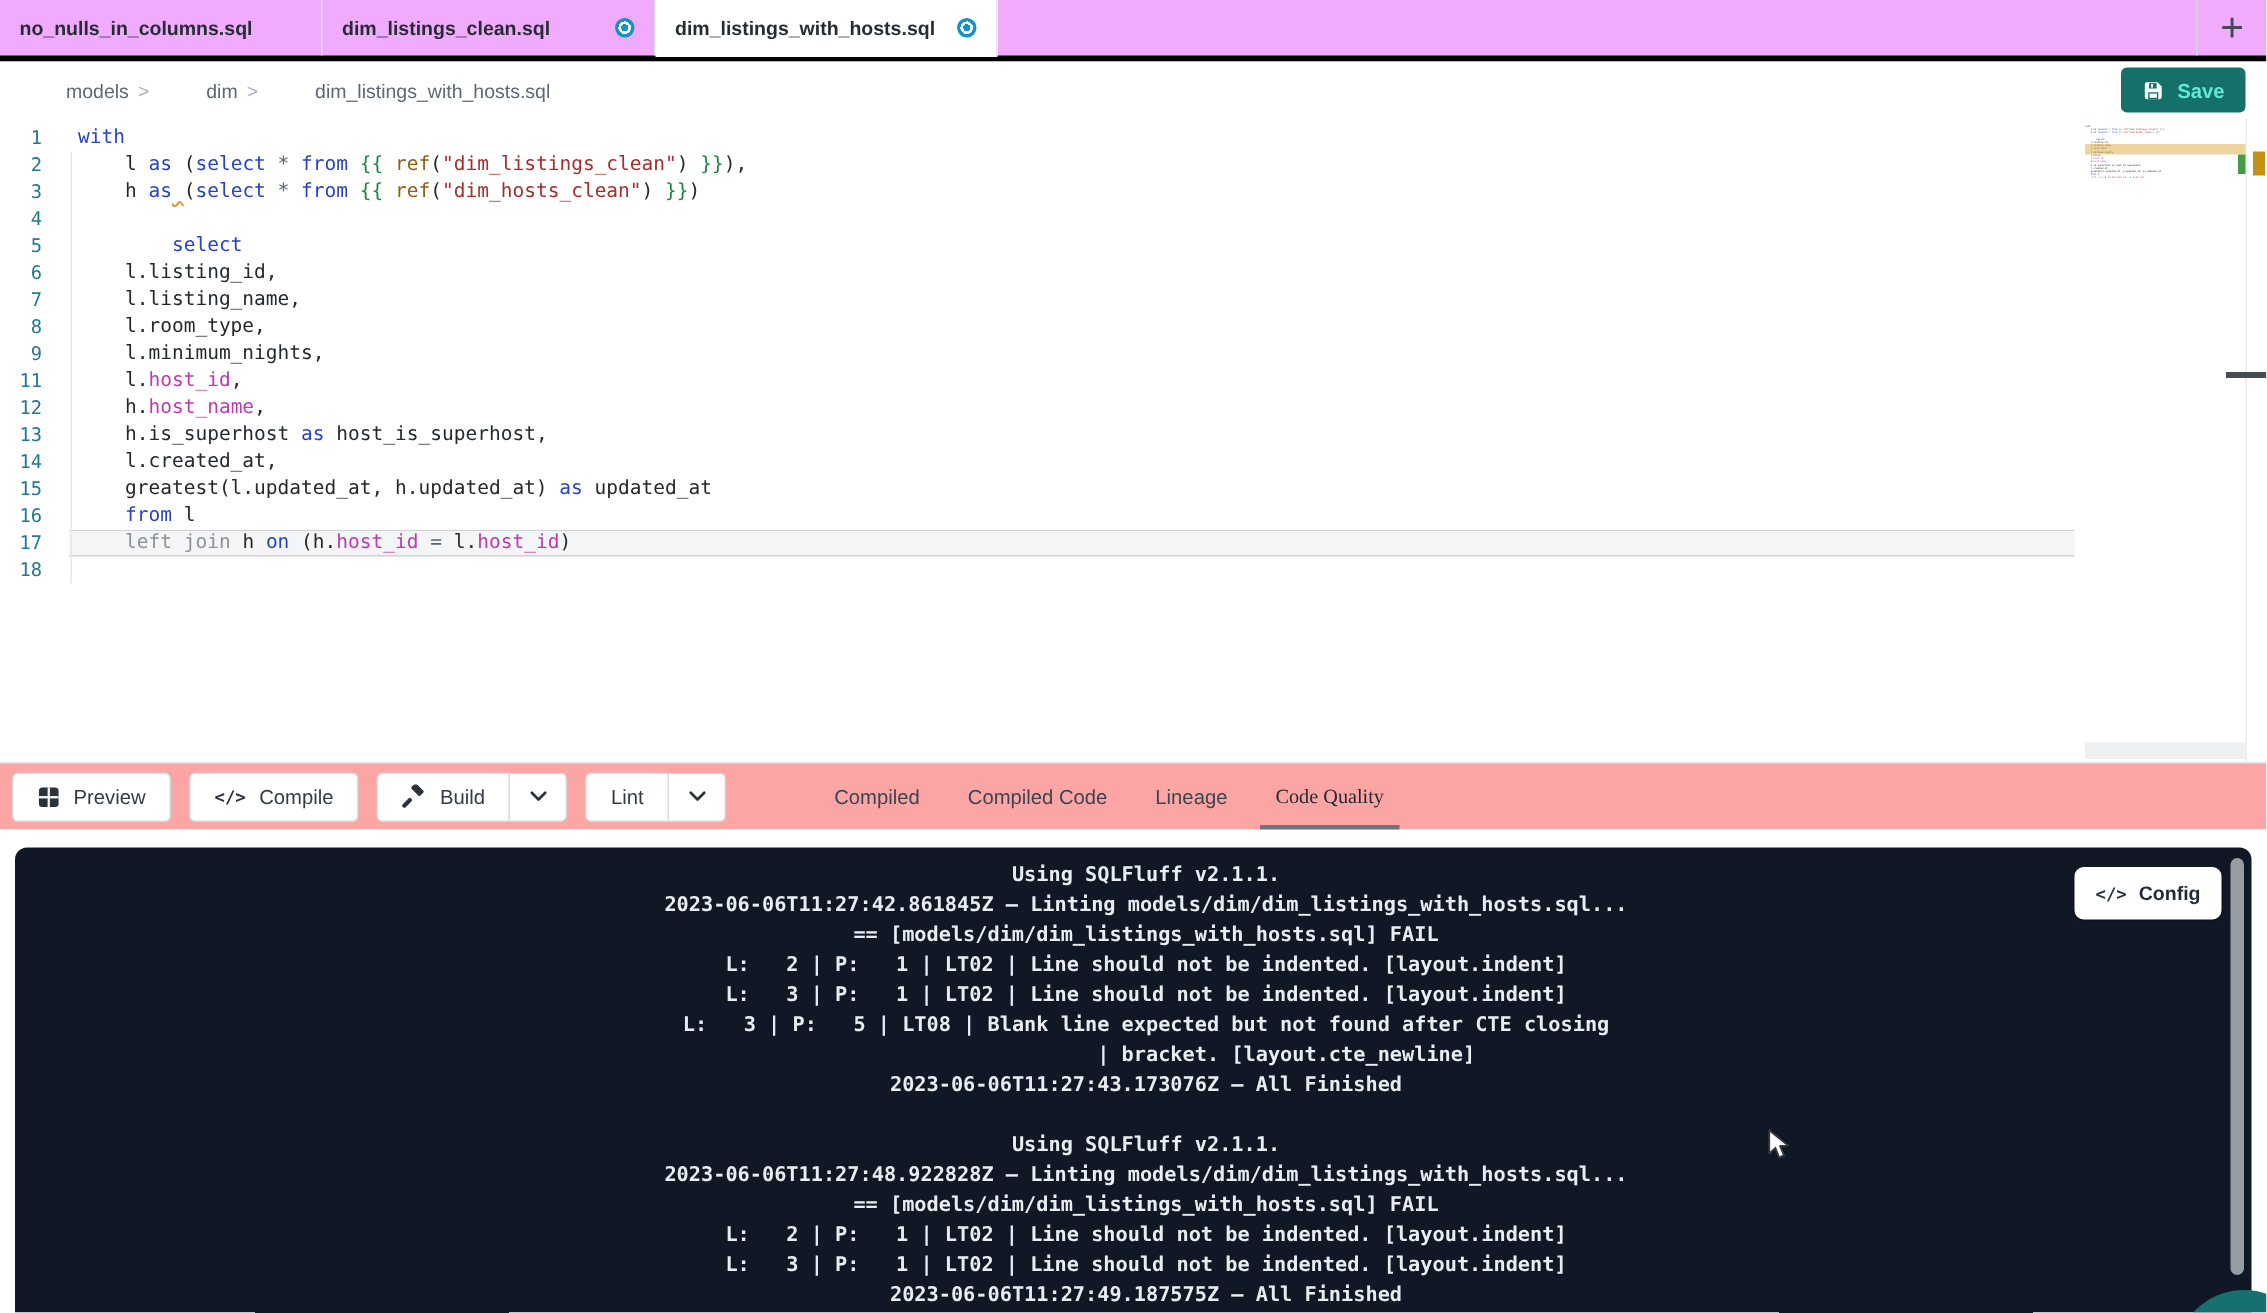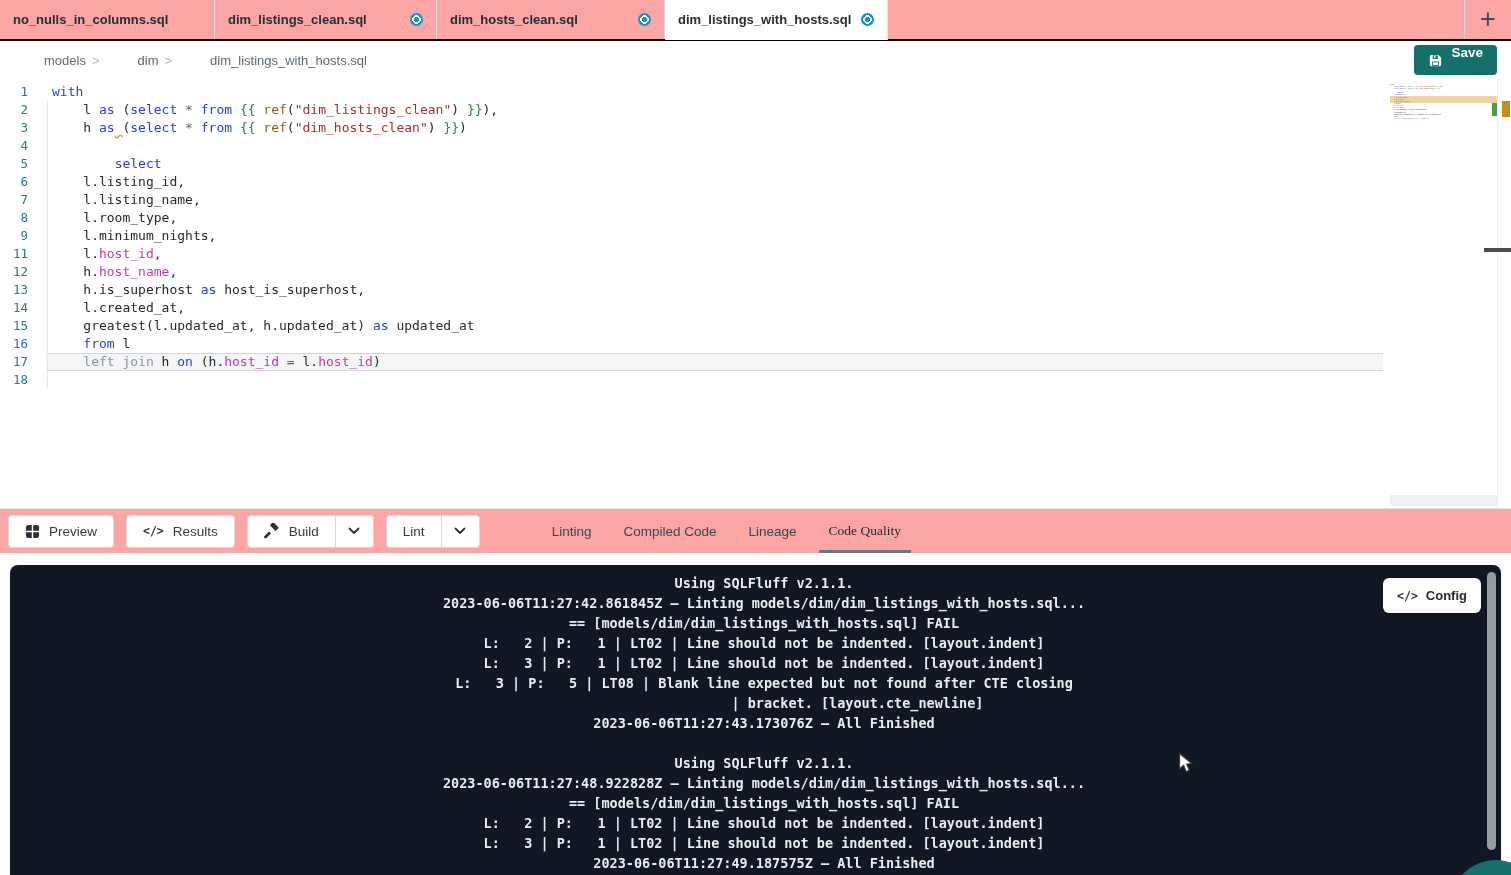--- a/index.html
+++ b/index.html
@@ -1,38 +1,38 @@
 <!DOCTYPE html>
 <html><head>
 <meta charset="utf-8">
 <style>
   * { box-sizing: border-box; margin: 0; padding: 0; }
   body { font-family: "Liberation Sans", sans-serif; background:#fff; }
   .app { position:relative; width:1511px; height:875px; background:#fff; overflow:hidden; }
 
   
-  .tabbar { height:41px; display:flex; background:#fca5a5; border-bottom:2px solid #000000; }
+  .tabbar { height:41px; display:flex; background:#f0abfc; border-bottom:4px solid #000000; }
   .tab { display:flex; align-items:center; justify-content:space-between; padding:0 13px;
          border-right:1px solid #d9dcdf; font-size:13px; font-weight:700; color:#262c33; cursor:pointer; }
   .tab:nth-child(1){width:215px} .tab:nth-child(2){width:222px}
   .tab:nth-child(3){width:228px} .tab:nth-child(4){width:223px}
   .tab.active { background:#fff; border-right-color:#e5e7e9; box-shadow:0 1px 0 0 #ffffff; }
   .tab-label { white-space:nowrap; overflow:hidden; }
   .dot { width:13px; height:13px; flex:none; border-radius:50%; margin-left:8px;
          background: radial-gradient(circle, #1392cb 0 2.4px, #ffffff 2.4px 4.2px, #1392cb 4.2px 7px); }
   .tab-spacer { flex:1; }
   .newtab { width:47px; display:flex; align-items:center; justify-content:center;
             border-left:1px solid #d2d5d8; color:#434a53; font-size:27px; font-weight:500; cursor:pointer; }
 
   
   .crumbbar { height:38px; background:#fff; display:flex; align-items:center; padding:0 14px 0 12px; }
   .crumb { font-size:13px; color:#5d6873;margin-left:32px; }
   .crumb-sep { color:#a9b1ba; margin:0 6px; font-size:13px; }
-  .save { margin-left:auto; height:30px; background:#15706a; color:#ffffff; border:none; border-radius:4px;
-          display:flex; gap:8px; padding:0 14px; font-size:13.5px; font-weight:700;
+  .save { margin-left:auto; height:30px; background:#15706a; color:#5eead4; border:none; border-radius:4px;
+          display:flex; gap:8px; align-items:center; padding:0 14px; font-size:13.5px; font-weight:700;
           font-family:"Liberation Sans",sans-serif; cursor:pointer; }
 
   
   .editor { position:relative; height:429px; background:#fff; padding-top:4px; }
   .lines { width:1383px; }
   .code-row { display:flex; height:18px; line-height:18px;
               font-family:"DejaVu Sans Mono", monospace; font-size:13px; }
   .ln { width:28px; text-align:right; color:#237893; flex:none; font-size:12.5px; }
   .code { flex:1; white-space:pre; margin-left:18px; padding-left:6px; color:#24292e; }
   .code-row.cur .code { background:#f4f5f6; box-shadow: inset 0 1px 0 #d0d3d7, inset 0 -1px 0 #d0d3d7; }
@@ -88,24 +88,20 @@
 <div class="app">
 
   <div class="tabbar">
     <div class="tab">
         <span class="tab-label">no_nulls_in_columns.sql</span>
       </div>
       <div class="tab">
         <span class="tab-label">dim_listings_clean.sql</span>
         <span class="dot"></span>
       </div>
-      <div class="tab">
-        <span class="tab-label">dim_hosts_clean.sql</span>
-        <span class="dot"></span>
-      </div>
       <div class="tab active">
         <span class="tab-label">dim_listings_with_hosts.sql</span>
         <span class="dot"></span>
       </div>
       <div class="tab-spacer"></div>
     <div class="newtab">
       <span>+</span>
     </div>
   </div>
 
@@ -276,21 +272,21 @@
           <rect x="1" y="1" width="14" height="14" rx="2.5" fill="#2b323a"></rect>
           <rect x="7.2" y="1" width="1.6" height="14" fill="#ffffff"></rect>
           <rect x="1" y="7.2" width="14" height="1.6" fill="#ffffff"></rect>
         </svg>
       </span>
       <span>Preview</span>
     </button>
 
     <button class="btn">
       <span class="codeicn">&lt;/&gt;</span>
-      <span>Results</span>
+      <span>Compile</span>
     </button>
 
     <div class="splitgroup">
       <button class="btn">
         <span class="icn">
           <svg width="16" height="16" viewBox="0 0 16 16">
             <rect x="6.2" y="1.2" width="8.2" height="4.6" rx="1" transform="rotate(45 10.3 3.5)" fill="#2b323a"></rect>
             <rect x="2" y="8.2" width="2.8" height="8" rx="1.3" transform="rotate(45 3.4 12.2)" fill="#2b323a"></rect>
           </svg>
         </span>
@@ -312,21 +308,21 @@
       <button class="chev">
         <span class="icn">
           <svg width="12" height="8" viewBox="0 0 12 8">
               <path d="M1.5 1.5 L6 6 L10.5 1.5" fill="none" stroke="#2b323a" stroke-width="1.8" stroke-linecap="round" stroke-linejoin="round"></path>
             </svg>
         </span>
       </button>
     </div>
 
     <div class="ptabs">
-        <div class="ptab">Linting</div>
+        <div class="ptab">Compiled</div>
         <div class="ptab">Compiled Code</div>
         <div class="ptab">Lineage</div>
         <div class="ptab active">Code Quality</div>
       </div>
   </div>
 
   <div class="termwrap">
     <div class="terminal">
       <div id="termlines">
           <div class="tline">Using SQLFluff v2.1.1.</div>

